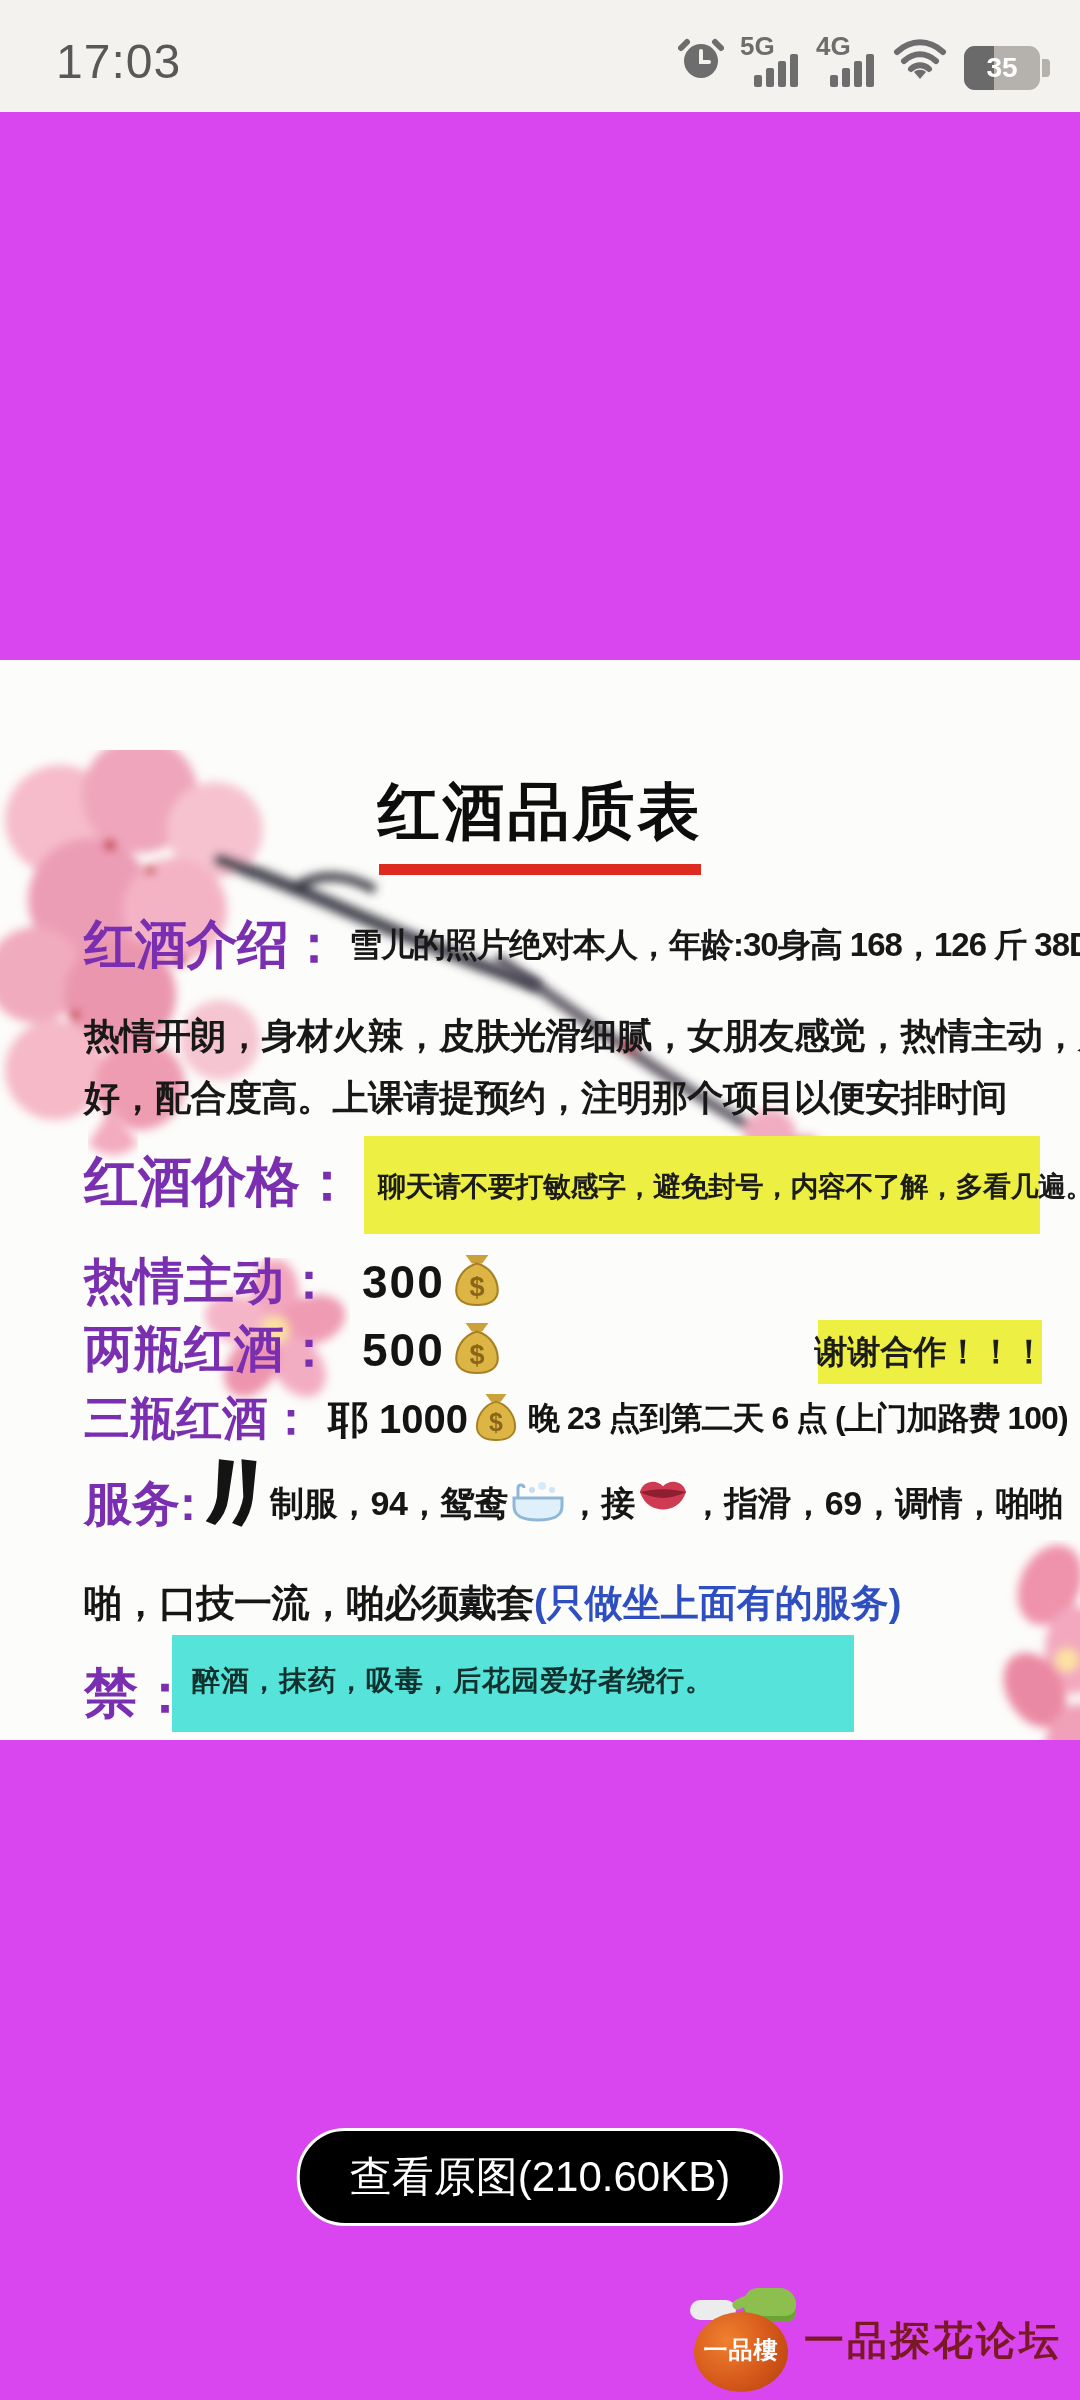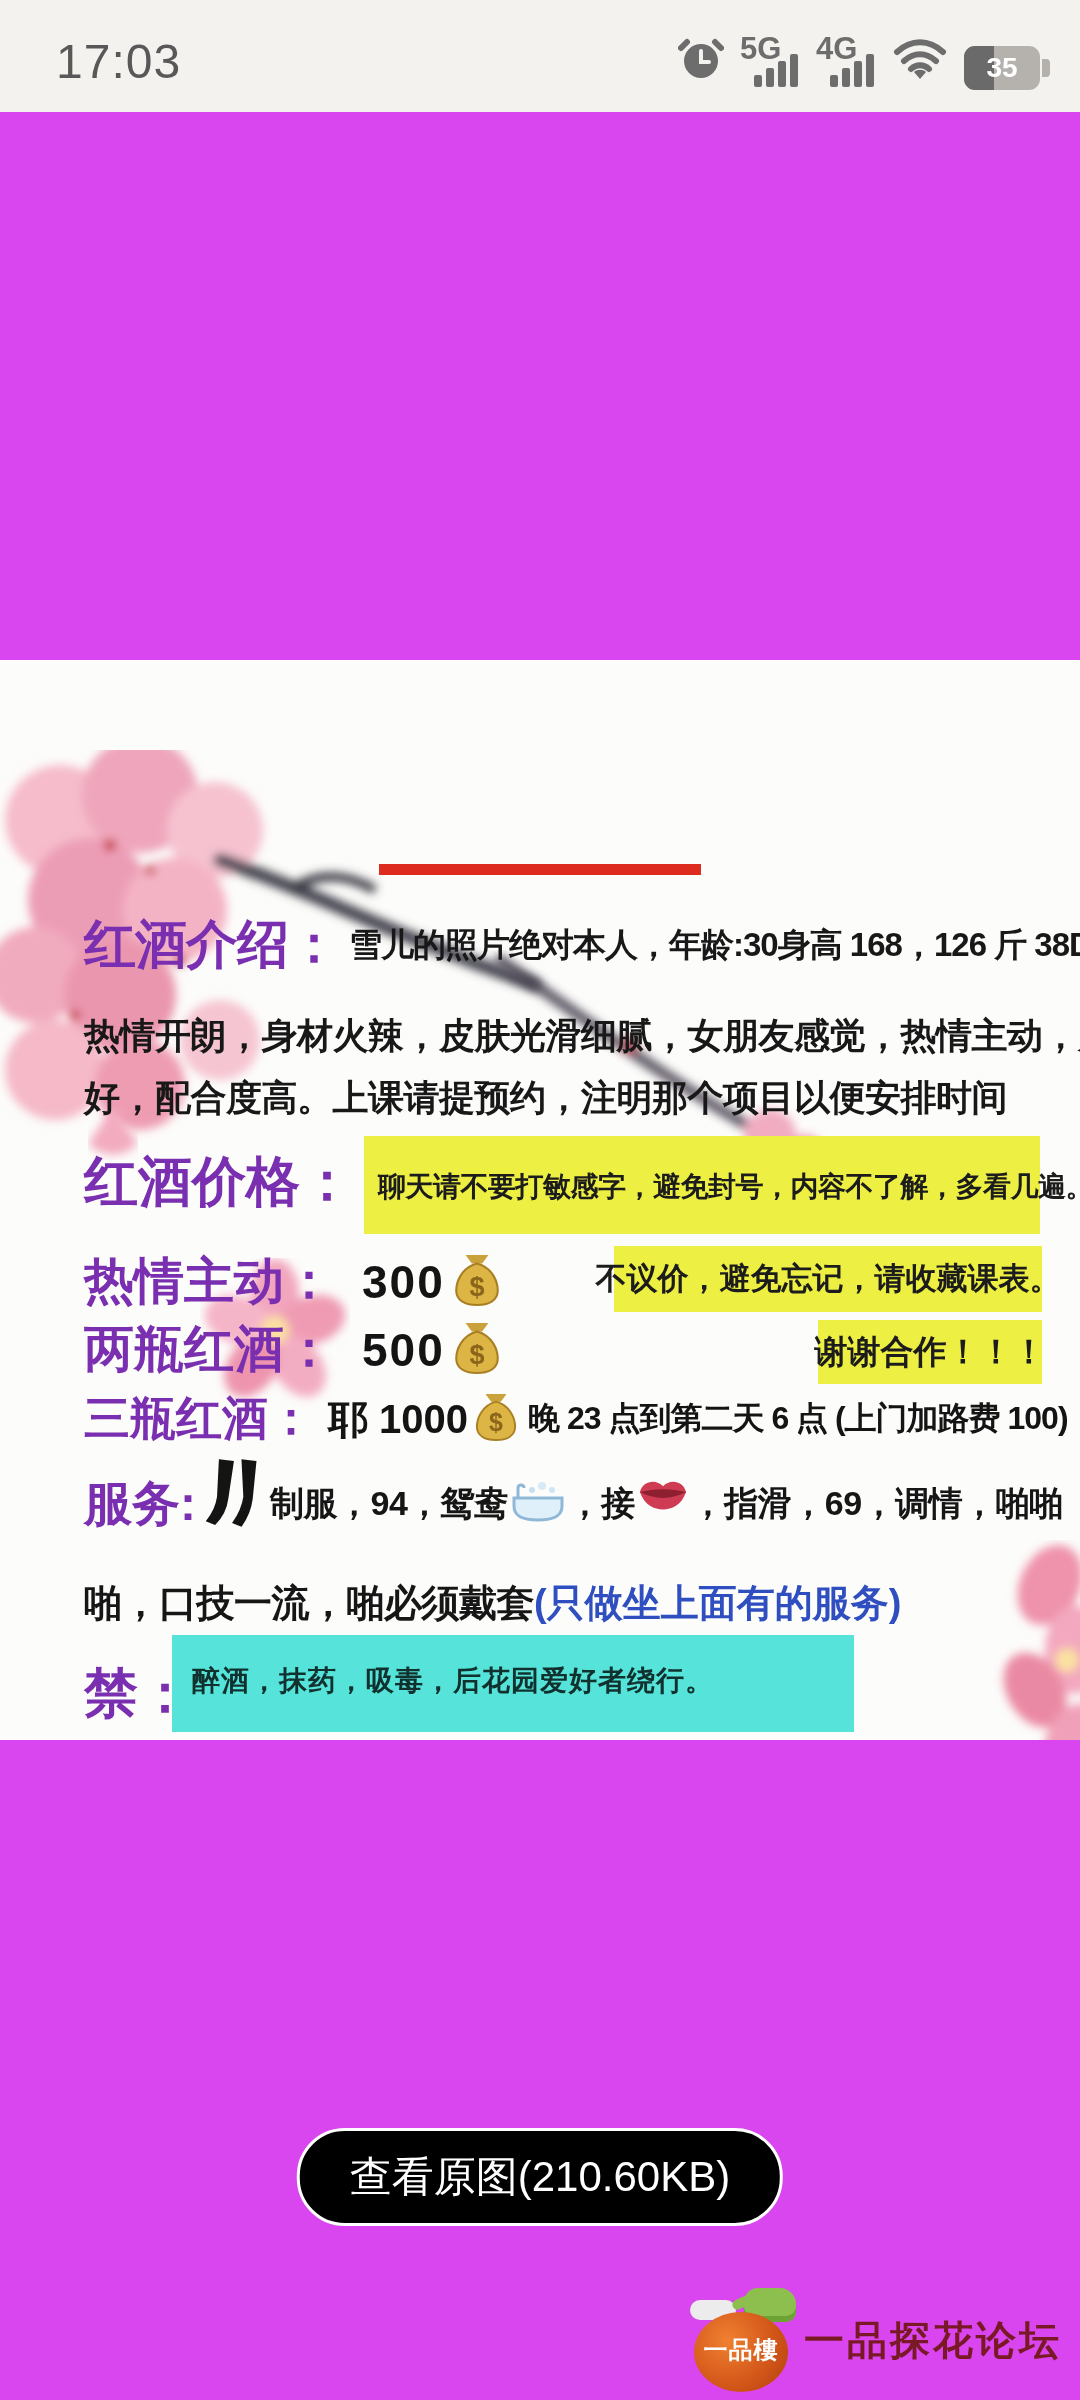--- a/index.html
+++ b/index.html
@@ -6,21 +6,21 @@
   .screen{position:relative;width:1080px;height:2400px;background:#d946ef;overflow:hidden;
           font-family:"Liberation Sans","DejaVu Sans",sans-serif;}
 
   
   .status-bar{position:absolute;top:0;left:0;width:1080px;height:112px;background:#f4f2ef;
               display:flex;align-items:center;justify-content:space-between;box-sizing:border-box;
               padding:10px 30px 0 56px;}
   .time{font-size:48px;color:#585858;font-weight:500;letter-spacing:1px;}
   .status-icons{display:flex;align-items:center;gap:16px;}
   .sig-cell{position:relative;width:60px;height:60px;}
-  .sig-label{position:absolute;top:0;left:0;font-size:31px;font-weight:700;color:#6d6d6d;}
+  .sig-label{position:absolute;top:0;left:0;font-size:26px;font-weight:700;color:#6d6d6d;}
   .sig-bars{position:absolute;bottom:4px;right:2px;display:flex;align-items:flex-end;gap:4px;}
   .sig-bar{width:8px;background:#6d6d6d;border-radius:2px;}
   .battery{position:relative;width:86px;height:30px;}
   .battery-body{position:absolute;left:0;top:0;width:76px;height:44px;border-radius:11px;
                 background:#b5b2ae;overflow:hidden;}
   .battery-fill{position:absolute;left:0;top:0;height:100%;width:40%;background:#6a6a6a;}
   .battery-num{position:absolute;left:0;top:0;width:76px;height:44px;display:flex;align-items:center;
                justify-content:center;color:#fff;font-size:28px;font-weight:700;}
   .battery-nub{position:absolute;right:0;top:13px;width:8px;height:18px;background:#b5b2ae;
                border-radius:0 4px 4px 0;}
@@ -178,20 +178,21 @@
     <svg class="deco" style="left:975px;top:880px" width="110" height="260" viewBox="0 0 110 260">
       <g filter="url(#soft)">
         <ellipse cx="75" cy="45" rx="30" ry="42" fill="#ef93ac" transform="rotate(25 75 45)"></ellipse>
         <ellipse cx="100" cy="110" rx="30" ry="44" fill="#f3a8bf"></ellipse>
         <ellipse cx="60" cy="150" rx="28" ry="40" fill="#ea89a3" transform="rotate(-30 60 150)"></ellipse>
         <ellipse cx="100" cy="205" rx="30" ry="42" fill="#f0a0b8" transform="rotate(15 100 205)"></ellipse>
         <circle cx="92" cy="120" r="12" fill="#fbe2a0"></circle>
       </g>
     </svg>
 
+    <div class="card-title">红酒品质表</div>
     <div class="title-underline"></div>
 
     <div class="row" style="top:250px">
       <span class="purple lbl-lg">红酒介绍：</span>
       <span class="blk intro-text">雪儿的照片绝对本人，年龄:30身高 168，126 斤 38D，</span>
     </div>
     <div class="row body-line blk" style="top:352px">热情开朗，身材火辣，皮肤光滑细腻，女朋友感觉，热情主动，服务</div>
     <div class="row body-line blk" style="top:414px">好，配合度高。上课请提预约，注明那个项目以便安排时间</div>
 
     <div class="yellow-block" style="left:364px;top:476px;width:676px;height:98px"></div>
@@ -214,21 +215,20 @@
       <span class="pvalue">500</span>
       <span class="icon" style="margin-left:8px">
         <svg width="48" height="54" viewBox="0 0 46 52">
             <path d="M18 10 L12 2 H34 L28 10 Z" fill="#caa13a"></path>
             <path d="M23 10 C8 14 3 28 3 36 C3 46 12 50 23 50 C34 50 43 46 43 36 C43 28 38 14 23 10 Z" fill="#dcb545" stroke="#a87f22" stroke-width="2"></path>
             <text x="23" y="41" text-anchor="middle" font-size="26" font-weight="bold" fill="#8a651a">$</text>
           </svg>
       </span>
     </div>
 
-    <div class="note" style="left:614px;top:586px;width:428px;height:66px;font-size:31px;justify-content:center">不议价，避免忘记，请收藏课表。</div>
     <div class="note" style="left:818px;top:660px;width:224px;height:64px;font-size:33px;justify-content:center">谢谢合作！！！</div>
 
     <div class="row" style="top:728px">
       <span class="purple row3-label">三瓶红酒：</span>
       <span class="row3-val">耶 1000</span>
       <span class="icon" style="margin:0 4px 0 6px">
         <svg width="44" height="50" viewBox="0 0 46 52">
             <path d="M18 10 L12 2 H34 L28 10 Z" fill="#caa13a"></path>
             <path d="M23 10 C8 14 3 28 3 36 C3 46 12 50 23 50 C34 50 43 46 43 36 C43 28 38 14 23 10 Z" fill="#dcb545" stroke="#a87f22" stroke-width="2"></path>
             <text x="23" y="41" text-anchor="middle" font-size="26" font-weight="bold" fill="#8a651a">$</text>

